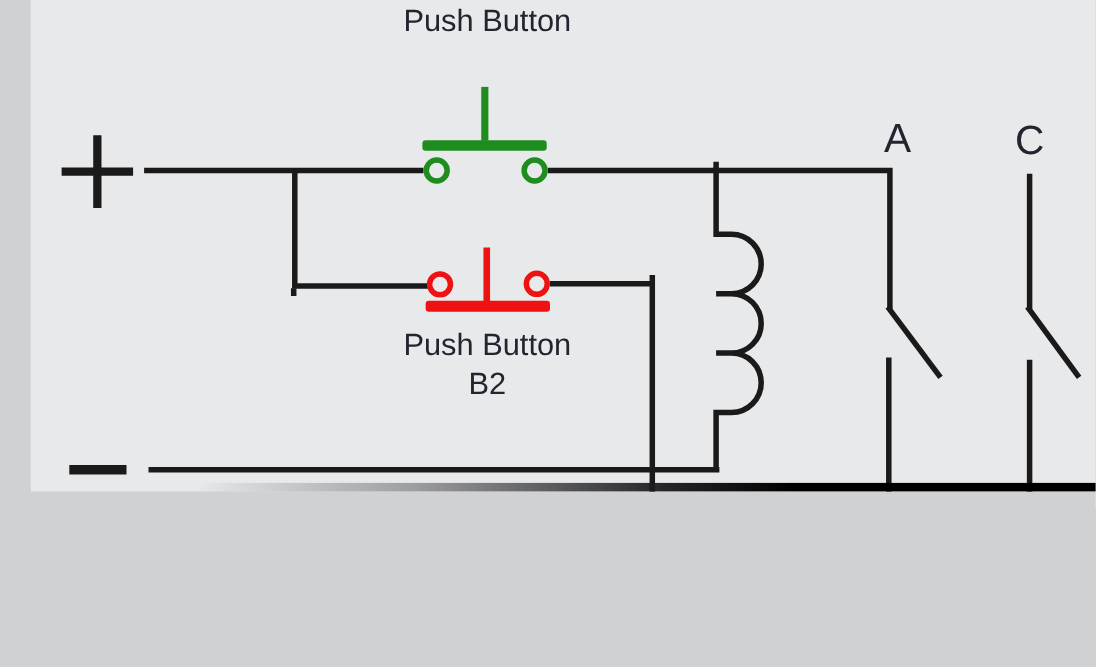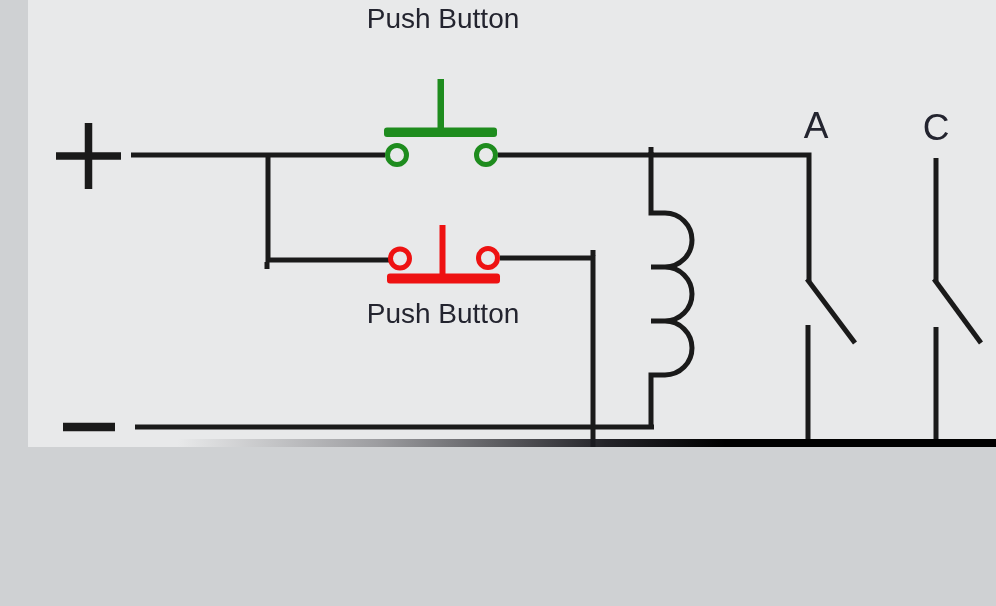--- a/index.html
+++ b/index.html
@@ -112,20 +112,21 @@
       <circle cx="460" cy="258" r="9.5" fill="none" stroke="currentColor" stroke-width="5"></circle>
     </g>
   </svg>
 
   <div class="lbl btn-label" style="left:315px;top:1px;">
     <div>Push Button</div>
   </div>
 
   <div class="lbl btn-label" style="left:315px;top:296px;">
     <div>Push Button</div>
+    <div>B2</div>
   </div>
 
   <div class="lbl term-label" style="left:763px;top:106px;">A</div>
 
   <div class="lbl term-label" style="left:760px;top:498px;">B</div>
 
   <div class="lbl term-label" style="left:883px;top:108px;">C</div>
 
   <div class="lbl term-label" style="left:886px;top:494px;">D</div>
 

